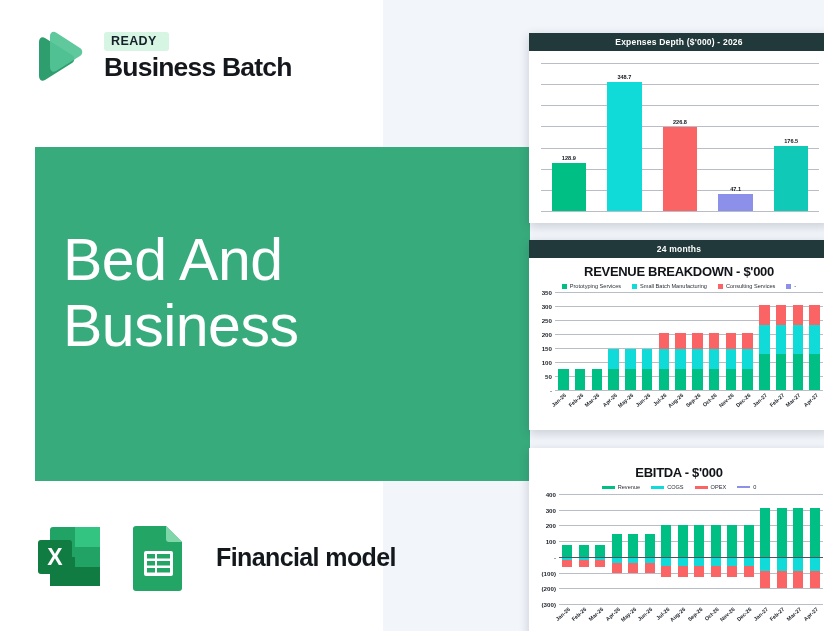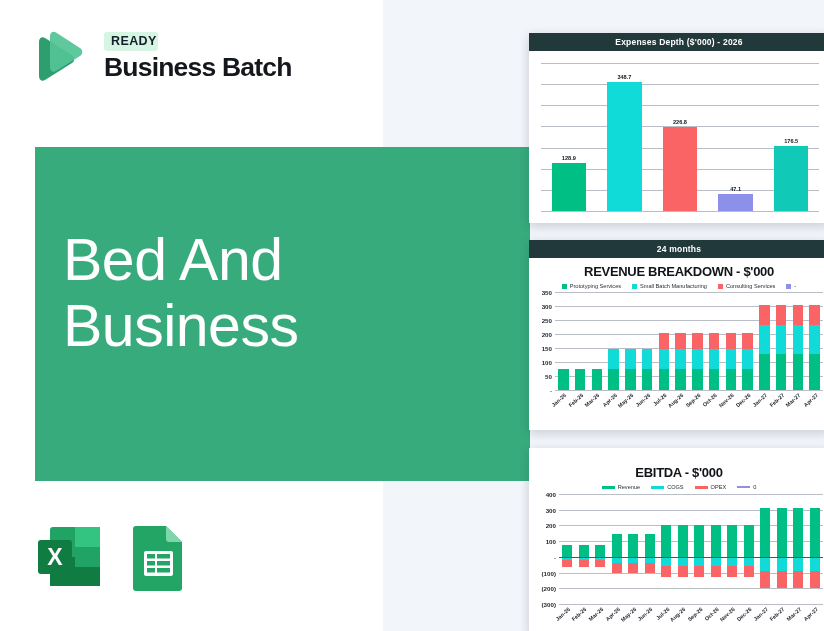--- a/index.html
+++ b/index.html
@@ -24,21 +24,21 @@
   
   #brand-header {
     position: absolute; left: 28px; top: 26px;
     display: flex; align-items: center; gap: 14px;
   }
   #logo-mark { width: 62px; height: 62px; position: relative; flex: none; }
   #brand-text { display: flex; flex-direction: column; align-items: flex-start; gap: 3px; }
   #ready-badge {
     background: #d6f5e3; color: #16202a;
     font-size: 12.5px; font-weight: bold; letter-spacing: .4px;
-    padding: 3px 1px 3px 7px; border-radius: 3px; line-height: 1;
+    padding: 3px 12px 3px 7px; border-radius: 3px; line-height: 1;
   }
   #brand-title {
     font-size: 26.5px; font-weight: bold; color: #14181d;
     letter-spacing: -0.8px; line-height: 1.05;
   }
 
   
   #title-banner {
     position: absolute; left: 35px; top: 147px;
     width: 495px; height: 334px;
@@ -150,20 +150,21 @@
       <path d="M44 6 l16 16 H47 a3 3 0 0 1 -3 -3 z" fill="#7fd6a9"></path>
       <rect x="22" y="31" width="29" height="25" rx="2" fill="#ffffff"></rect>
       <rect x="25" y="34" width="8" height="4.5" fill="#23a566"></rect>
       <rect x="35" y="34" width="13" height="4.5" fill="#23a566"></rect>
       <rect x="25" y="41" width="8" height="4.5" fill="#23a566"></rect>
       <rect x="35" y="41" width="13" height="4.5" fill="#23a566"></rect>
       <rect x="25" y="48" width="8" height="4.5" fill="#23a566"></rect>
       <rect x="35" y="48" width="13" height="4.5" fill="#23a566"></rect>
     </svg>
   </div>
+  <span id="footer-label">Financial model</span>
 </div>
 
 <div class="chart-card" id="card-expenses">
   <div class="card-topbar">Expenses Depth ($'000) - 2026</div>
   <div class="plot" id="plot-expenses" style="margin:12px 10px 8px 12px;height:148px;">
       <div class="gridline" style="top: 0%;"></div>
       <div class="gridline" style="top: 14.2857%;"></div>
       <div class="gridline" style="top: 28.5714%;"></div>
       <div class="gridline" style="top: 42.8571%;"></div>
       <div class="gridline" style="top: 57.1429%;"></div>

